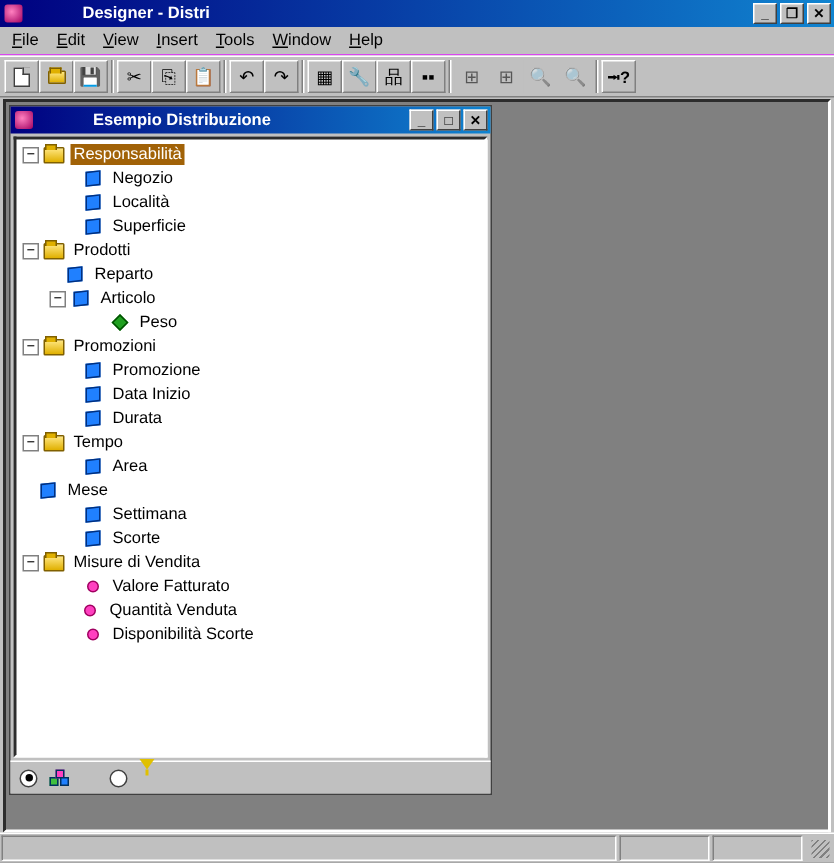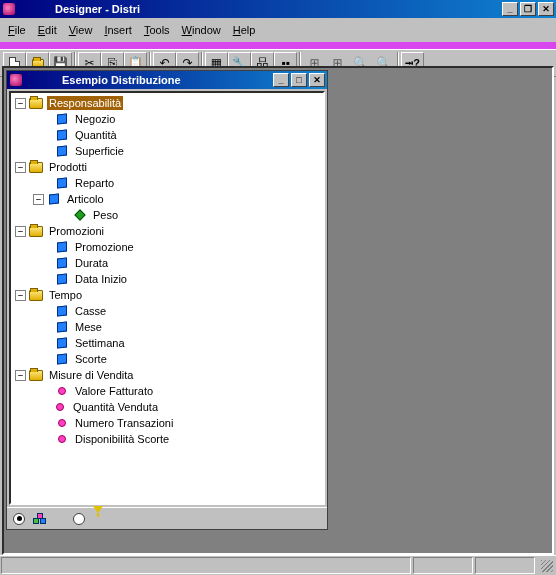--- a/index.html
+++ b/index.html
@@ -6,21 +6,21 @@
 body { background: #c0c0c0; width: 556px; height: 575px; overflow: hidden; position: relative; }
 
 
 .titlebar { background: linear-gradient(to right, #000080, #1084d0); height: 18px; display: flex; align-items: center; padding: 1px 2px; color: white; font-weight: bold; }
 .titlebar .icon { width: 14px; height: 14px; margin-right: 3px; display: flex; align-items: center; justify-content: center; }
 .titlebar .title { flex: 1; padding-left: 36px; }
 .titlebar .ctrls { display: flex; gap: 0; }
 .winbtn { width: 16px; height: 14px; background: #c0c0c0; border: 1px solid; border-color: #fff #404040 #404040 #fff; display: flex; align-items: center; justify-content: center; font-size: 9px; font-family: Arial; font-weight: bold; color: black; margin-left: 2px; cursor: default; }
 .winbtn.close { margin-left: 2px; }
 
-.menubar { background: #c0c0c0; height: 19px; display: flex; align-items: center; padding: 12px 2px; border-bottom: 7px solid #d946ef; }
+.menubar { background: #c0c0c0; height: 19px; display: flex; align-items: center; padding: 0 2px; border-bottom: 1px solid #d946ef; }
 .menuitem { padding: 2px 6px; cursor: default; }
 .menuitem u { text-decoration: underline; }
 
 .toolbar { background: #c0c0c0; height: 28px; display: flex; align-items: center; padding: 2px 3px; border-top: 1px solid #fff; border-bottom: 1px solid #808080; gap: 0; }
 .tbtn { width: 23px; height: 22px; border: 1px solid; border-color: #fff #808080 #808080 #fff; background: #c0c0c0; display: flex; align-items: center; justify-content: center; margin-right: 0; cursor: default; }
 .tbtn.disabled { opacity: 0.55; border-color: #c0c0c0; }
 .tsep { width: 6px; height: 22px; border-left: 1px solid #808080; border-right: 1px solid #fff; margin: 0 2px; width: 2px; }
 
 
 .mdi { position: absolute; top: 66px; left: 2px; right: 2px; bottom: 20px; background: #808080; border: 2px inset #fff; border-color: #808080 #fff #fff #808080; }
@@ -185,38 +185,38 @@
           <span class="nicon">
             <span class="cube"></span>
           </span>
           <span class="nlabel">Negozio</span>
         </div>
       <div class="node" style="padding-left:30px">
           <span class="exp none"></span>
           <span class="nicon">
             <span class="cube"></span>
           </span>
-          <span class="nlabel">Quantità</span>
+          <span class="nlabel">Località</span>
         </div>
       <div class="node" style="padding-left:30px">
           <span class="exp none"></span>
           <span class="nicon">
             <span class="cube"></span>
           </span>
           <span class="nlabel">Superficie</span>
         </div>
 
       <div class="node" style="padding-left:4px">
         <span class="exp">−</span>
         <span class="nicon">
             <span class="folder"></span>
           </span>
         <span class="nlabel">Prodotti</span>
       </div>
-      <div class="node" style="padding-left:30px">
+      <div class="node" style="padding-left:18px">
           <span class="exp none"></span>
           <span class="nicon">
             <span class="cube"></span>
           </span>
           <span class="nlabel">Reparto</span>
         </div>
       <div class="node" style="padding-left:22px">
           <span class="exp">−</span>
           <span class="nicon">
             <span class="cube"></span>
@@ -243,45 +243,45 @@
           <span class="nicon">
             <span class="cube"></span>
           </span>
           <span class="nlabel">Promozione</span>
         </div>
       <div class="node" style="padding-left:30px">
           <span class="exp none"></span>
           <span class="nicon">
             <span class="cube"></span>
           </span>
+          <span class="nlabel">Data Inizio</span>
+        </div>
+      <div class="node" style="padding-left:30px">
+          <span class="exp none"></span>
+          <span class="nicon">
+            <span class="cube"></span>
+          </span>
           <span class="nlabel">Durata</span>
         </div>
-      <div class="node" style="padding-left:30px">
-          <span class="exp none"></span>
-          <span class="nicon">
-            <span class="cube"></span>
-          </span>
-          <span class="nlabel">Data Inizio</span>
-        </div>
 
       <div class="node" style="padding-left:4px">
         <span class="exp">−</span>
         <span class="nicon">
             <span class="folder"></span>
           </span>
         <span class="nlabel">Tempo</span>
       </div>
       <div class="node" style="padding-left:30px">
           <span class="exp none"></span>
           <span class="nicon">
             <span class="cube"></span>
           </span>
-          <span class="nlabel">Casse</span>
-        </div>
-      <div class="node" style="padding-left:30px">
+          <span class="nlabel">Area</span>
+        </div>
+      <div class="node" style="">
           <span class="exp none"></span>
           <span class="nicon">
             <span class="cube"></span>
           </span>
           <span class="nlabel">Mese</span>
         </div>
       <div class="node" style="padding-left:30px">
           <span class="exp none"></span>
           <span class="nicon">
             <span class="cube"></span>
@@ -309,27 +309,20 @@
             <span class="dot"></span>
           </span>
           <span class="nlabel">Valore Fatturato</span>
         </div>
       <div class="node" style="padding-left:28px">
           <span class="exp none"></span>
           <span class="nicon">
             <span class="dot"></span>
           </span>
           <span class="nlabel">Quantità Venduta</span>
-        </div>
-      <div class="node" style="padding-left:30px">
-          <span class="exp none"></span>
-          <span class="nicon">
-            <span class="dot"></span>
-          </span>
-          <span class="nlabel">Numero Transazioni</span>
         </div>
       <div class="node" style="padding-left:30px">
           <span class="exp none"></span>
           <span class="nicon">
             <span class="dot"></span>
           </span>
           <span class="nlabel">Disponibilità Scorte</span>
         </div>
     </div>
 

